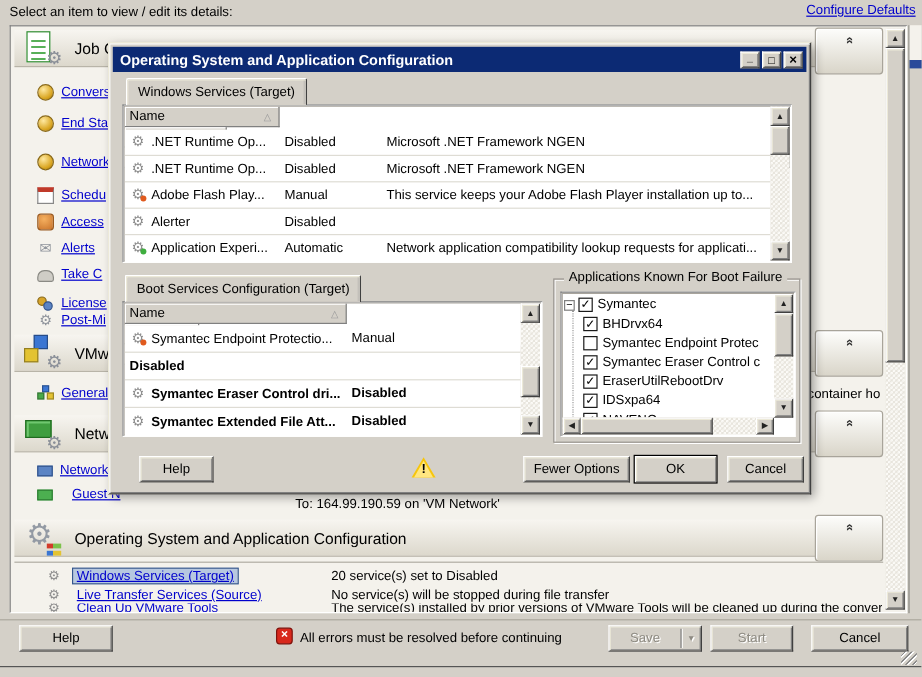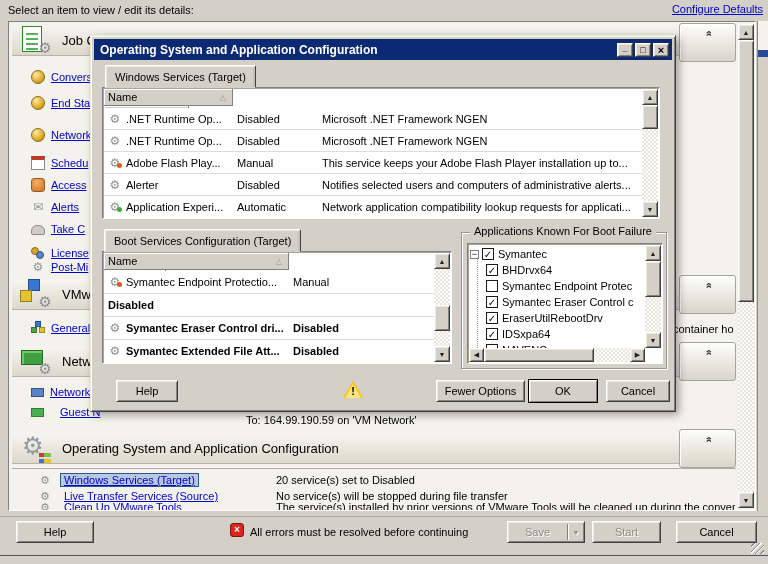--- a/index.html
+++ b/index.html
@@ -330,21 +330,20 @@
           <span class="td" style="flex:1;">Microsoft .NET Framework NGEN</span>
         </div>
         <div class="trow" style="height:22px;">
           <span class="td" style="width:129px;"><span class="gear"><span class="g">⚙</span><i class="dot orange"></i></span><span>Adobe Flash Play...</span></span>
           <span class="td" style="width:85px;">Manual</span>
           <span class="td" style="flex:1;">This service keeps your Adobe Flash Player installation up to...</span>
         </div>
         <div class="trow" style="height:22px;">
           <span class="td" style="width:129px;"><span class="gear"><span class="g">⚙</span></span><span>Alerter</span></span>
           <span class="td" style="width:85px;">Disabled</span>
-          <span class="td" style="flex:1;">Notifies selected users and computers of administrative alerts...</span>
         </div>
         <div class="trow" style="height:22px;">
           <span class="td" style="width:129px;"><span class="gear"><span class="g">⚙</span><i class="dot green"></i></span><span>Application Experi...</span></span>
           <span class="td" style="width:85px;">Automatic</span>
           <span class="td" style="flex:1;">Network application compatibility lookup requests for applicati...</span>
         </div>
       </div>
       <div class="sb" style="right:1px;top:1px;width:16px;bottom:1px;">
         <div class="sb-btn" style="left:0;top:0;">▲</div>
         <div class="sb-thumb" style="left:0;top:16px;width:16px;height:24px;"></div>

